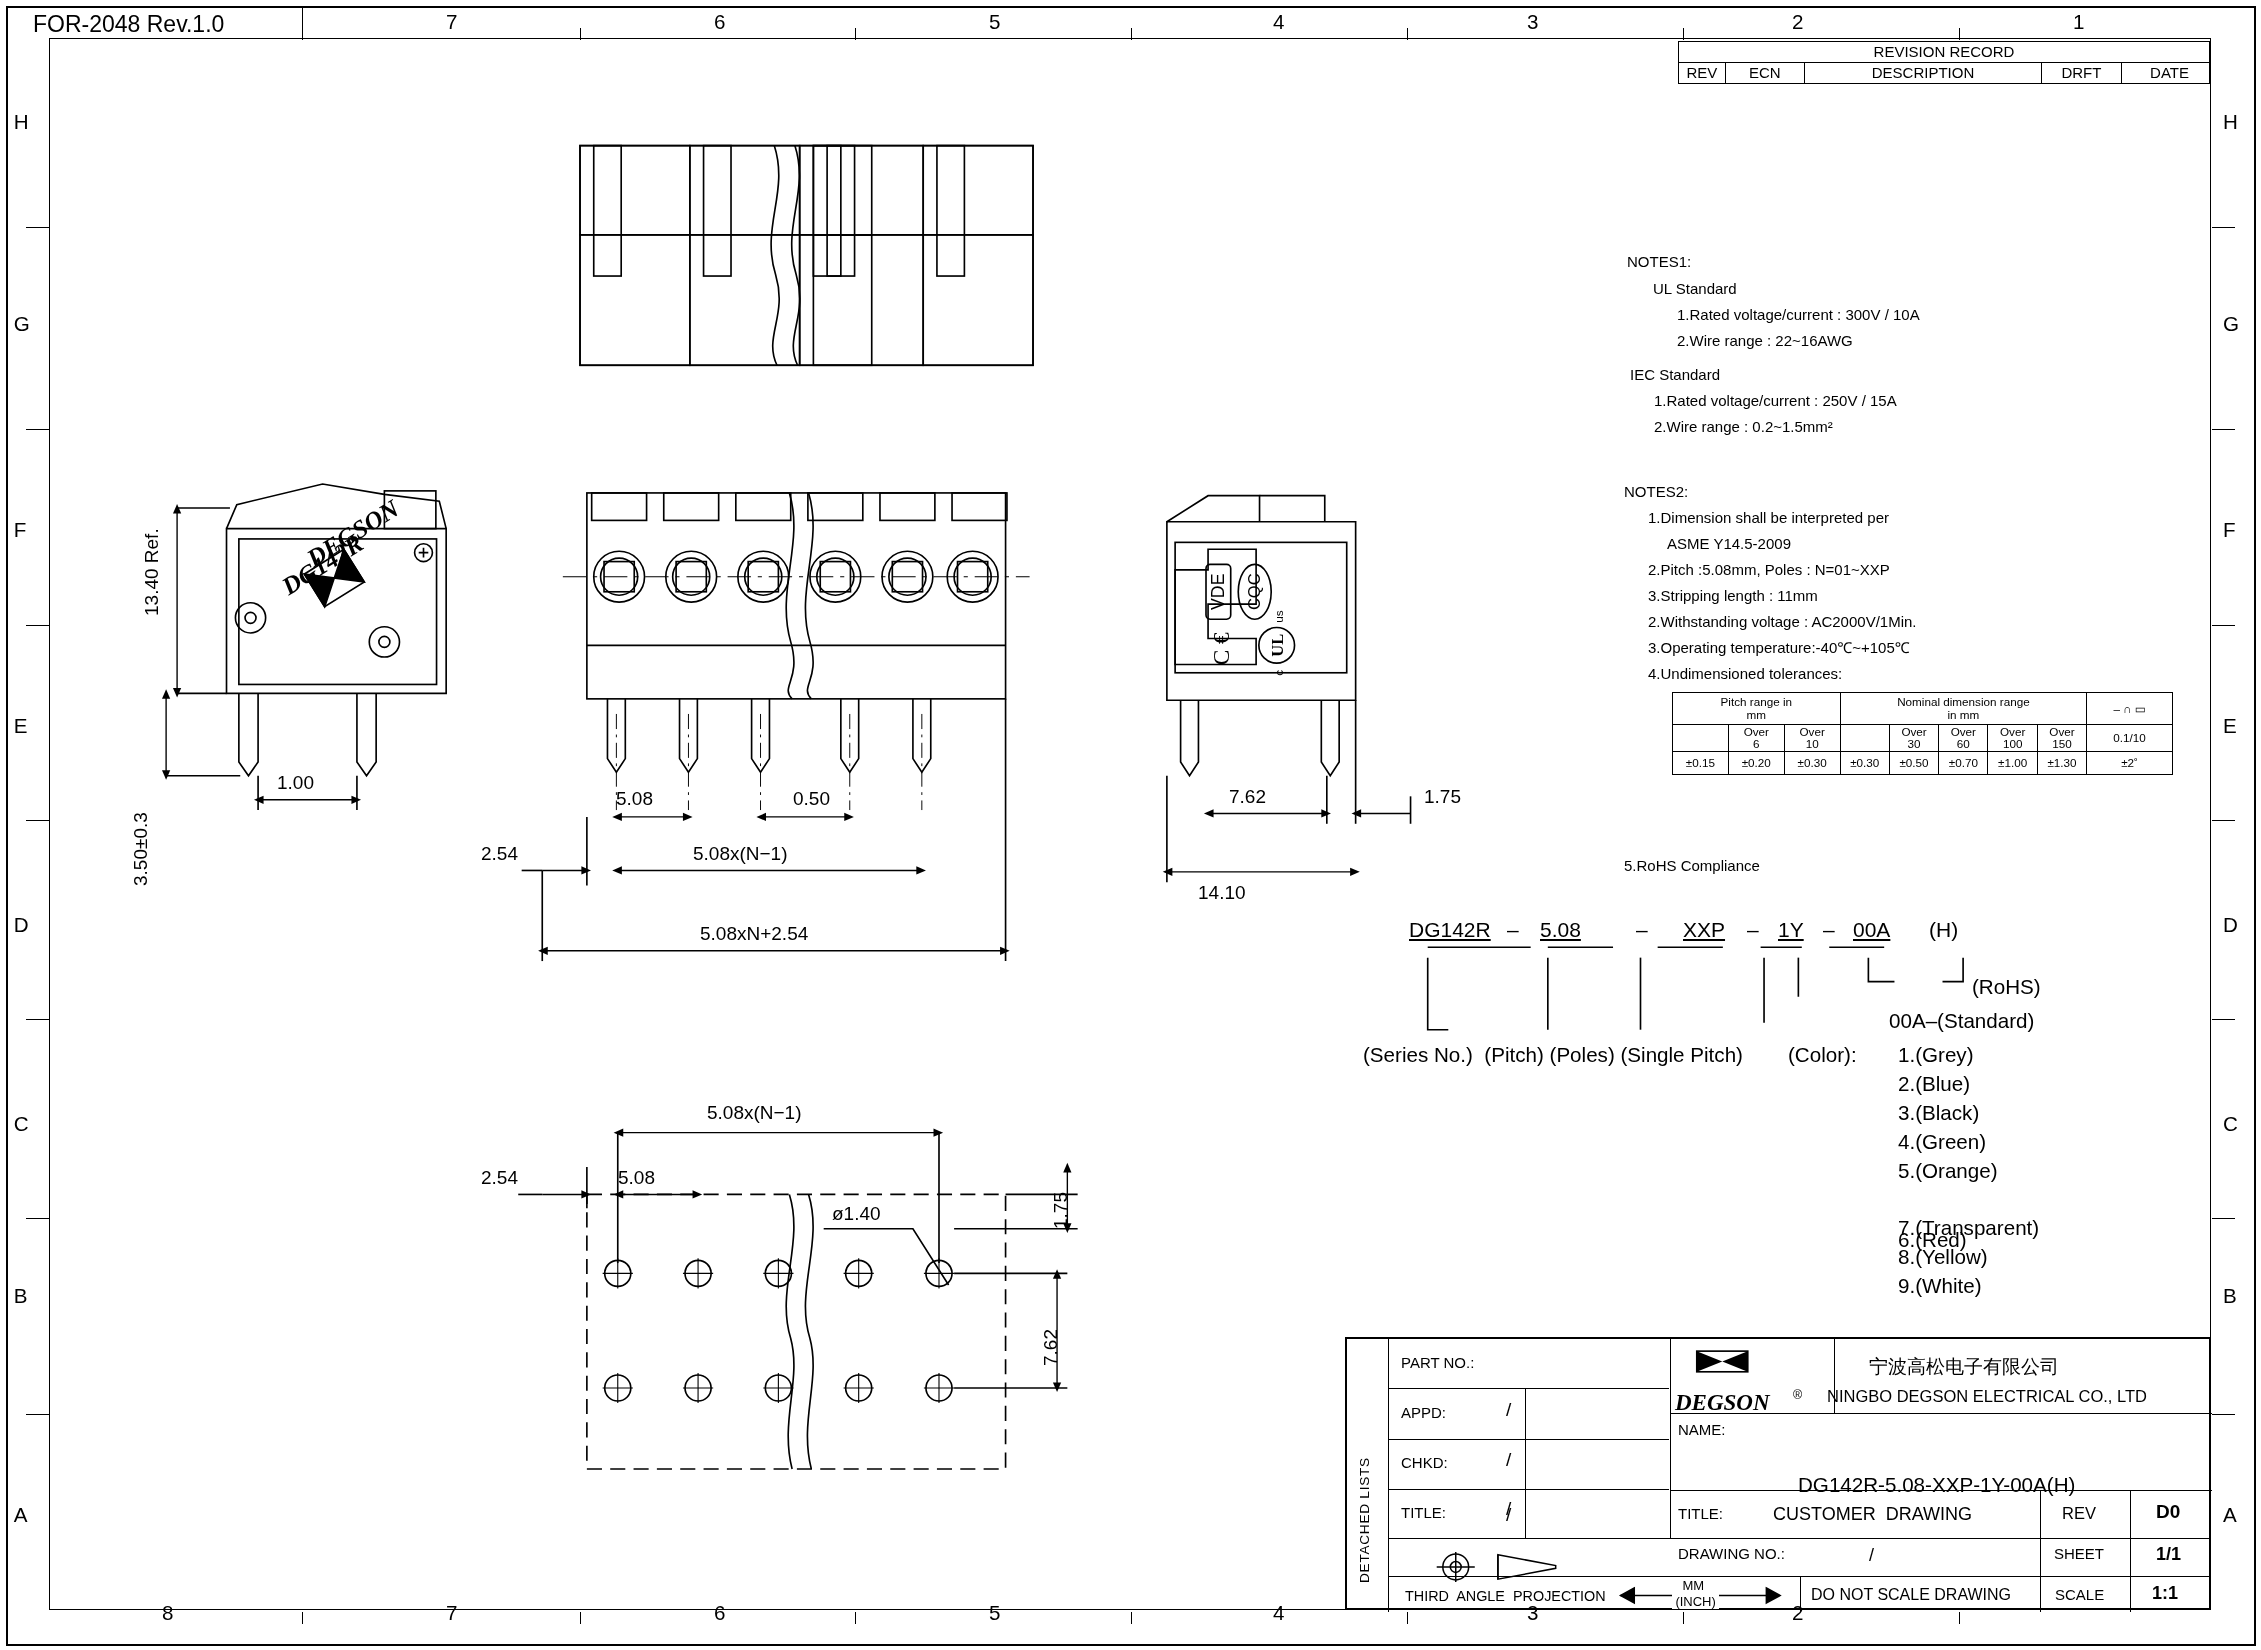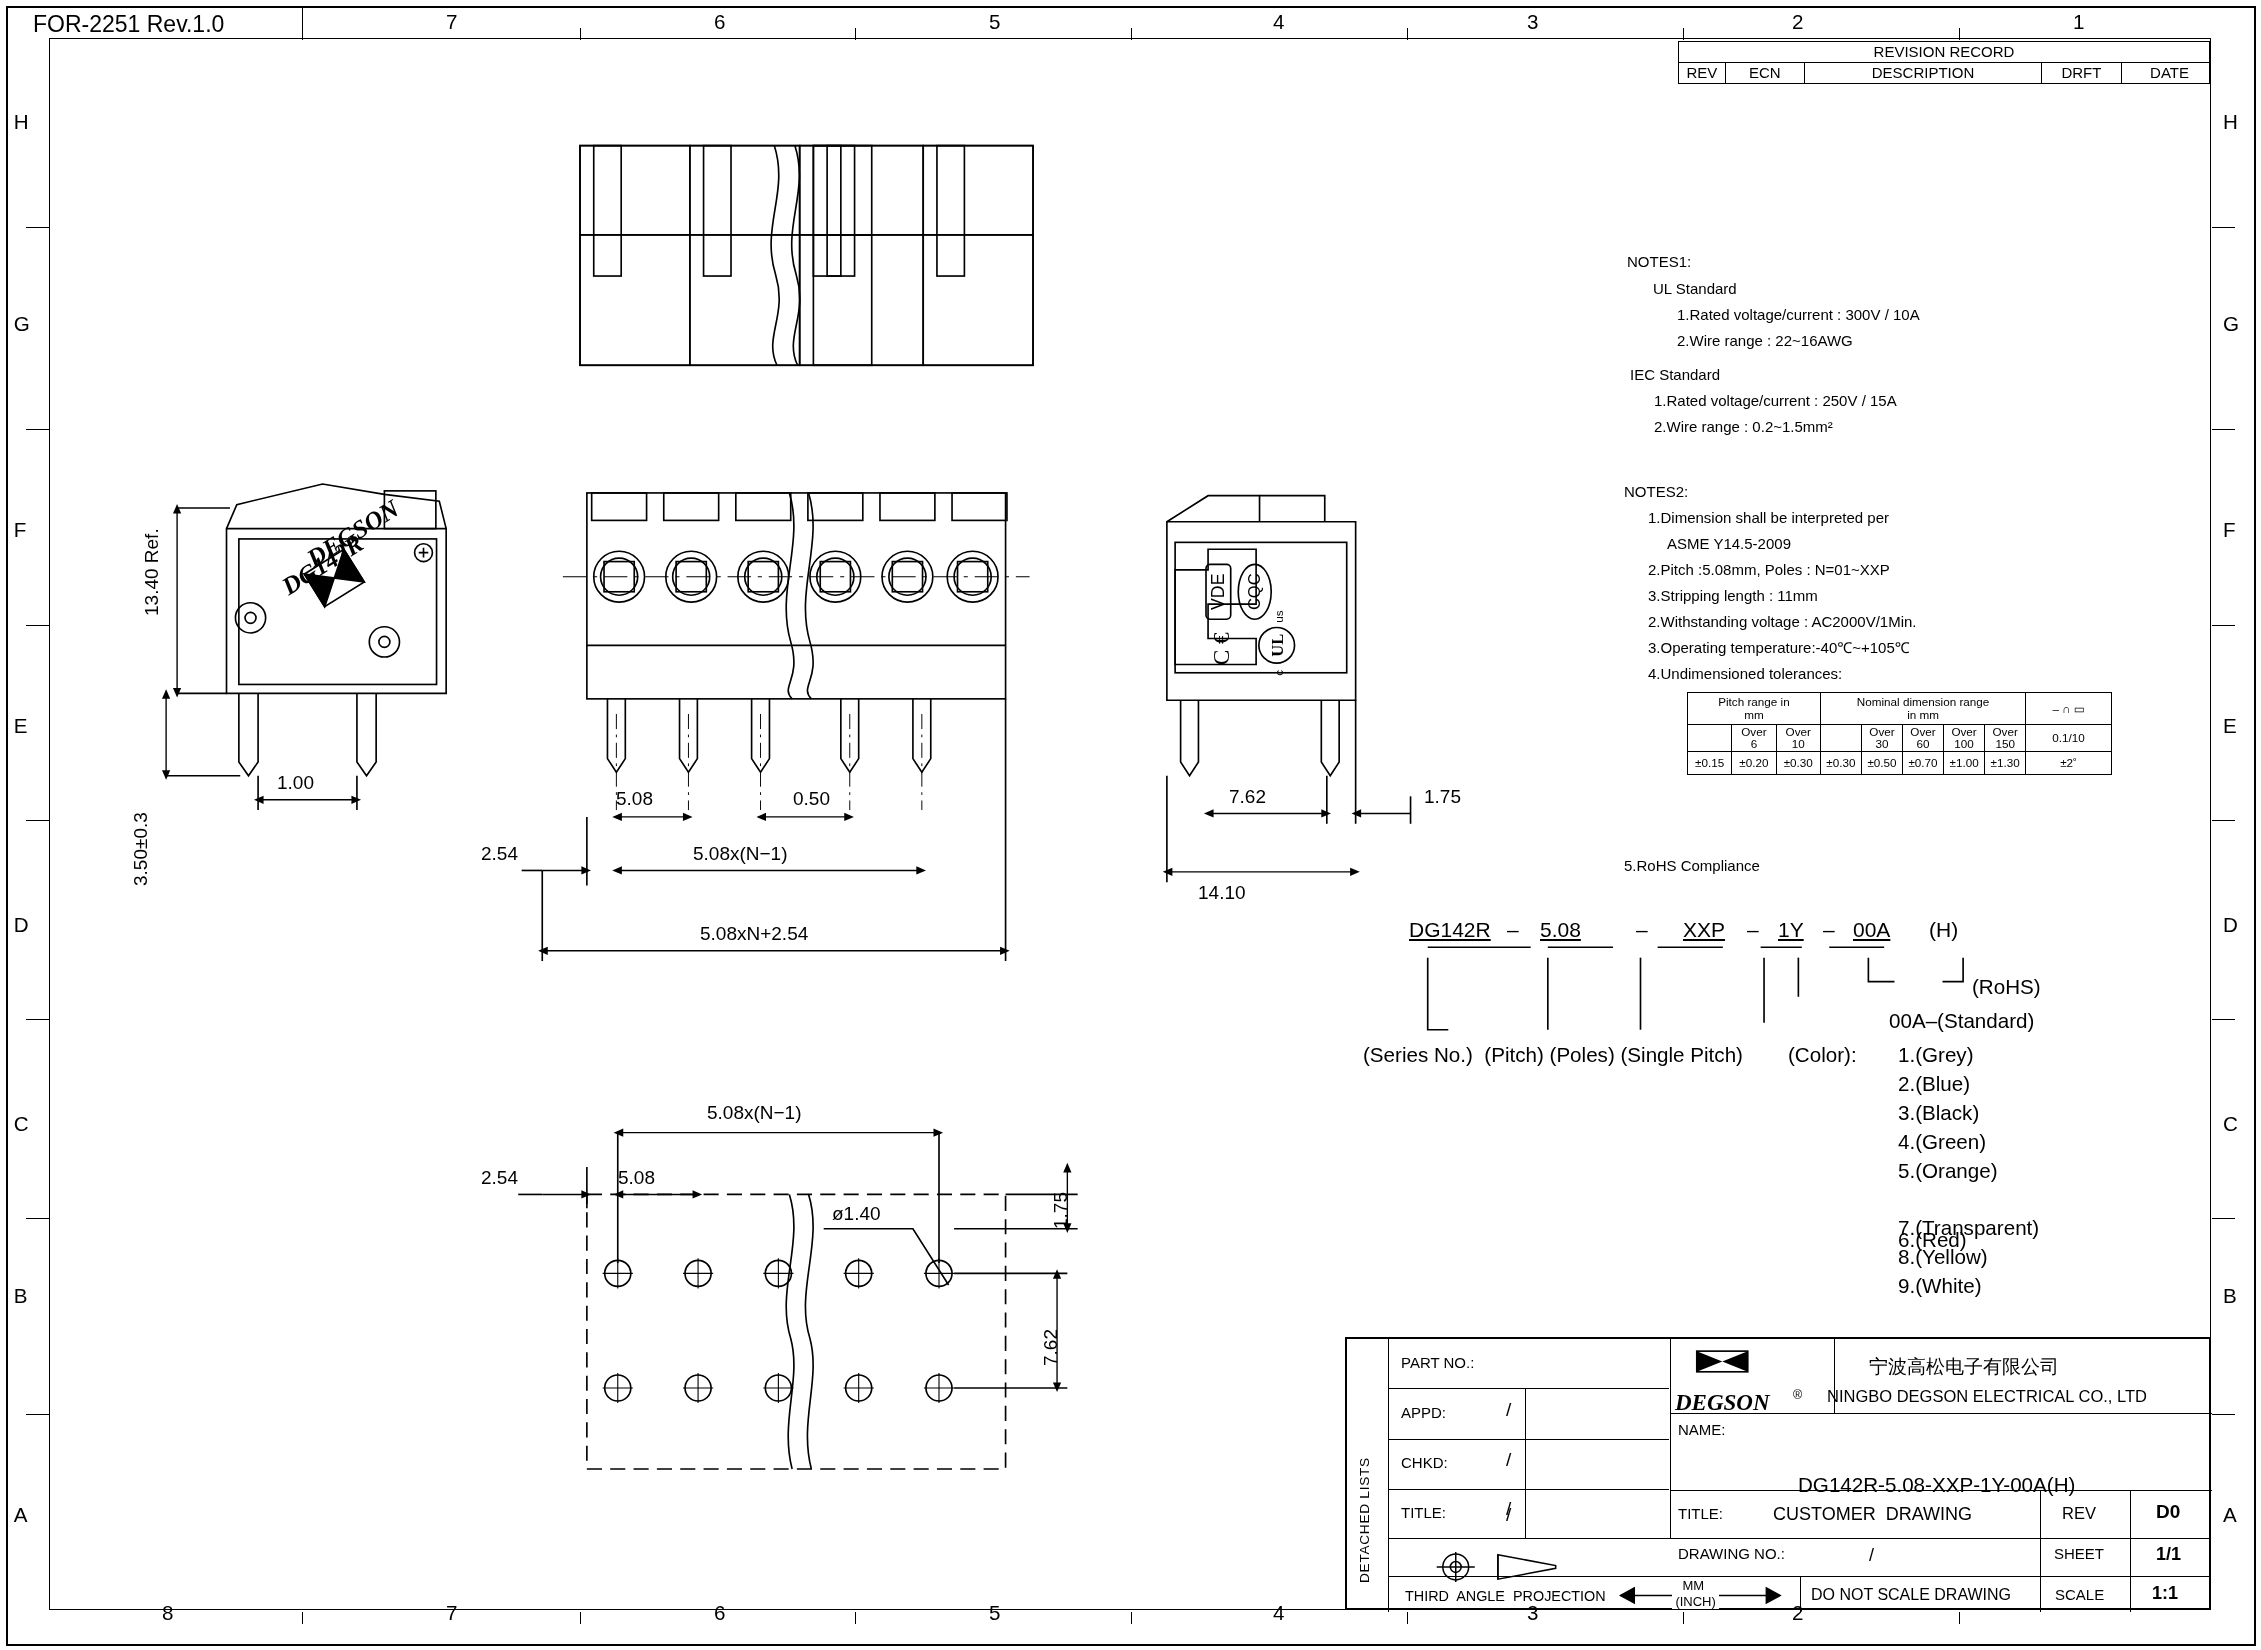--- a/index.html
+++ b/index.html
@@ -23,21 +23,21 @@
   svg{position:absolute;left:0;top:0;overflow:visible;}
 </style>
 </head>
 <body>
 
 <div id="sheet">
 
   <div class="frameOuter"></div>
   <div class="frameInner"></div>
 
-  <div class="txt" style="left:33px;top:11px;font-size:23px;">FOR-2251 Rev.1.0</div>
+  <div class="txt" style="left:33px;top:11px;font-size:23px;">FOR-2048 Rev.1.0</div>
   <div class="ln vline" style="left:302px;top:6.9px;height:32px;"></div>
 
   <div class="zoneLabel" style="left:446px;top:9.6px;">7</div>
   <div class="zoneLabel" style="left:714px;top:9.6px;">6</div>
   <div class="zoneLabel" style="left:989px;top:9.6px;">5</div>
   <div class="zoneLabel" style="left:1273px;top:9.6px;">4</div>
   <div class="zoneLabel" style="left:1527px;top:9.6px;">3</div>
   <div class="zoneLabel" style="left:1792px;top:9.6px;">2</div>
   <div class="zoneLabel" style="left:2073px;top:9.6px;">1</div>
 
@@ -399,21 +399,21 @@
   <div class="txt notes" style="left:1648px;top:507px;">1.Dimension shall be interpreted per</div>
   <div class="txt notes" style="left:1667px;top:533px;">ASME Y14.5-2009</div>
   <div class="txt notes" style="left:1648px;top:559px;">2.Pitch :5.08mm, Poles : N=01~XXP</div>
   <div class="txt notes" style="left:1648px;top:585px;">3.Stripping length : 11mm</div>
   <div class="txt notes" style="left:1648px;top:611px;">2.Withstanding voltage : AC2000V/1Min.</div>
   <div class="txt notes" style="left:1648px;top:637px;">3.Operating temperature:-40℃~+105℃</div>
   <div class="txt notes" style="left:1648px;top:663px;">4.Undimensioned tolerances:</div>
   <div class="txt notes" style="left:1624px;top:855px;">5.RoHS Compliance</div>
 
   <div style="position:absolute;left:1672px;top:692px;">
-    <table class="tol" style="width:425px;margin-left:15px;">
+    <table class="tol" style="width:501px;">
       <tbody>
           <tr>
         <td colspan="3" style="width:185px;height:30px;white-space:pre-line;">Pitch range in
 mm</td>
         <td colspan="5" style="width:268px;white-space:pre-line;">Nominal  dimension  range
 in  mm</td>
         <td rowspan="1" style="width:82px;">– ∩ ▭</td>
       </tr>
       <tr>
         <td style="height:20.6px;"></td>

